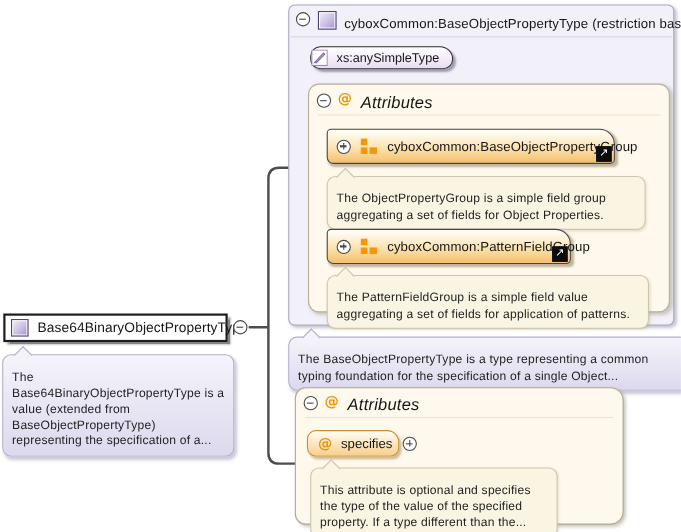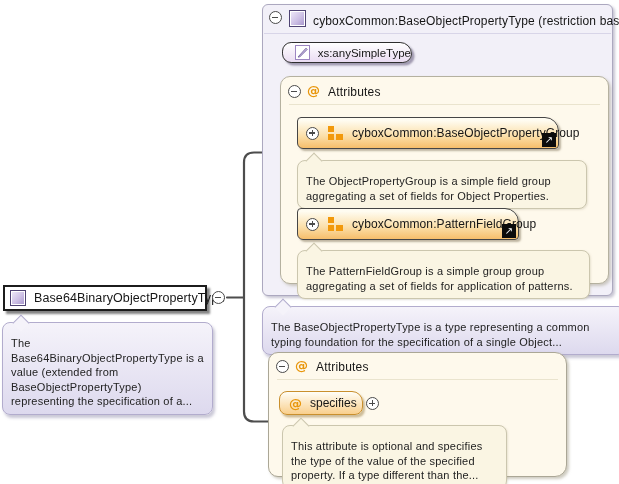--- a/index.html
+++ b/index.html
@@ -75,36 +75,36 @@
   .panel-title{
     position:absolute;left:50px;top:9px;font-size:12px;letter-spacing:.15px;white-space:nowrap;
   }
   .hdr-divider{position:absolute;height:1px;background:#d8d5e8;left:1px;right:1px;top:28px;}
 
   .simple-pill{
     position:absolute;left:19px;top:37px;width:130px;height:21px;box-sizing:border-box;
     border:1.4px solid #2e2e2e;border-radius:10px 13px 10px 10px;
     background:linear-gradient(#ffffff,#eadcf2);
     box-shadow:2.5px 2.5px 2px rgba(125,117,145,.7);
-    display:flex;align-items:center;gap:8px;padding-left:12px;
+    display:flex;align-items:center;gap:8px;padding-left:0;
     font-size:11.5px;cursor:pointer;
   }
 
   
   .attr-box{
     position:absolute;box-sizing:border-box;
     background:#fef9ec;border:1px solid #b5b1a0;border-radius:10px;
     box-shadow:2px 2px 3px rgba(165,160,140,.5);
   }
   .attr-box .hdr-divider{background:#eae4ce;left:8px;right:8px;top:27px;}
   .at-glyph{
     position:absolute;font-size:13px;font-weight:bold;color:#e8960c;
     font-family:"DejaVu Sans",sans-serif;
   }
-  .attr-hdr-label{position:absolute;font-size:12px;letter-spacing:.2px;}
+  .attr-hdr-label{position:absolute;font-size:15px;letter-spacing:.2px;font-style:italic;}
 
   
   .group-box{
     position:absolute;height:32px;box-sizing:border-box;
     border:1.5px solid #454545;border-radius:4px 14px 4px 6px;
     background:linear-gradient(#fffcf1 8%,#fbdfa9 60%,#f6be6b 100%);
     box-shadow:2px 2px 2px rgba(136,123,96,.55);
     display:flex;align-items:center;gap:9px;padding-left:29px;
     font-size:12px;letter-spacing:.1px;cursor:pointer;
   }
@@ -196,21 +196,21 @@
       <svg width="16" height="16" style="flex:0 0 auto;">
         <rect x="1" y="1" width="6" height="6" fill="#f2990b"></rect>
         <rect x="1" y="9" width="6" height="6" fill="#f2990b"></rect>
         <rect x="9" y="9" width="7" height="6" fill="#f2990b"></rect>
       </svg>
       <span class="nowrap">cyboxCommon:PatternFieldGroup</span>
       <span class="nav-icon">↗</span>
     </div>
     <div class="ann cream" style="left:16px;top:173px;width:293px;">
       <span class="tip" style="left:10px;"></span>
-      <span>The PatternFieldGroup is a simple group group aggregating a set of fields for application of patterns.</span>
+      <span>The PatternFieldGroup is a simple field value aggregating a set of fields for application of patterns.</span>
     </div>
   </div>
 </div>
 
 <div class="ann lavender" style="left:262px;top:306px;width:364px;">
   <span class="tip" style="left:14px;"></span>
   <span>The BaseObjectPropertyType is a type representing a common typing foundation for the specification of a single Object...</span>
 </div>
 
 <div class="attrs-panel">

